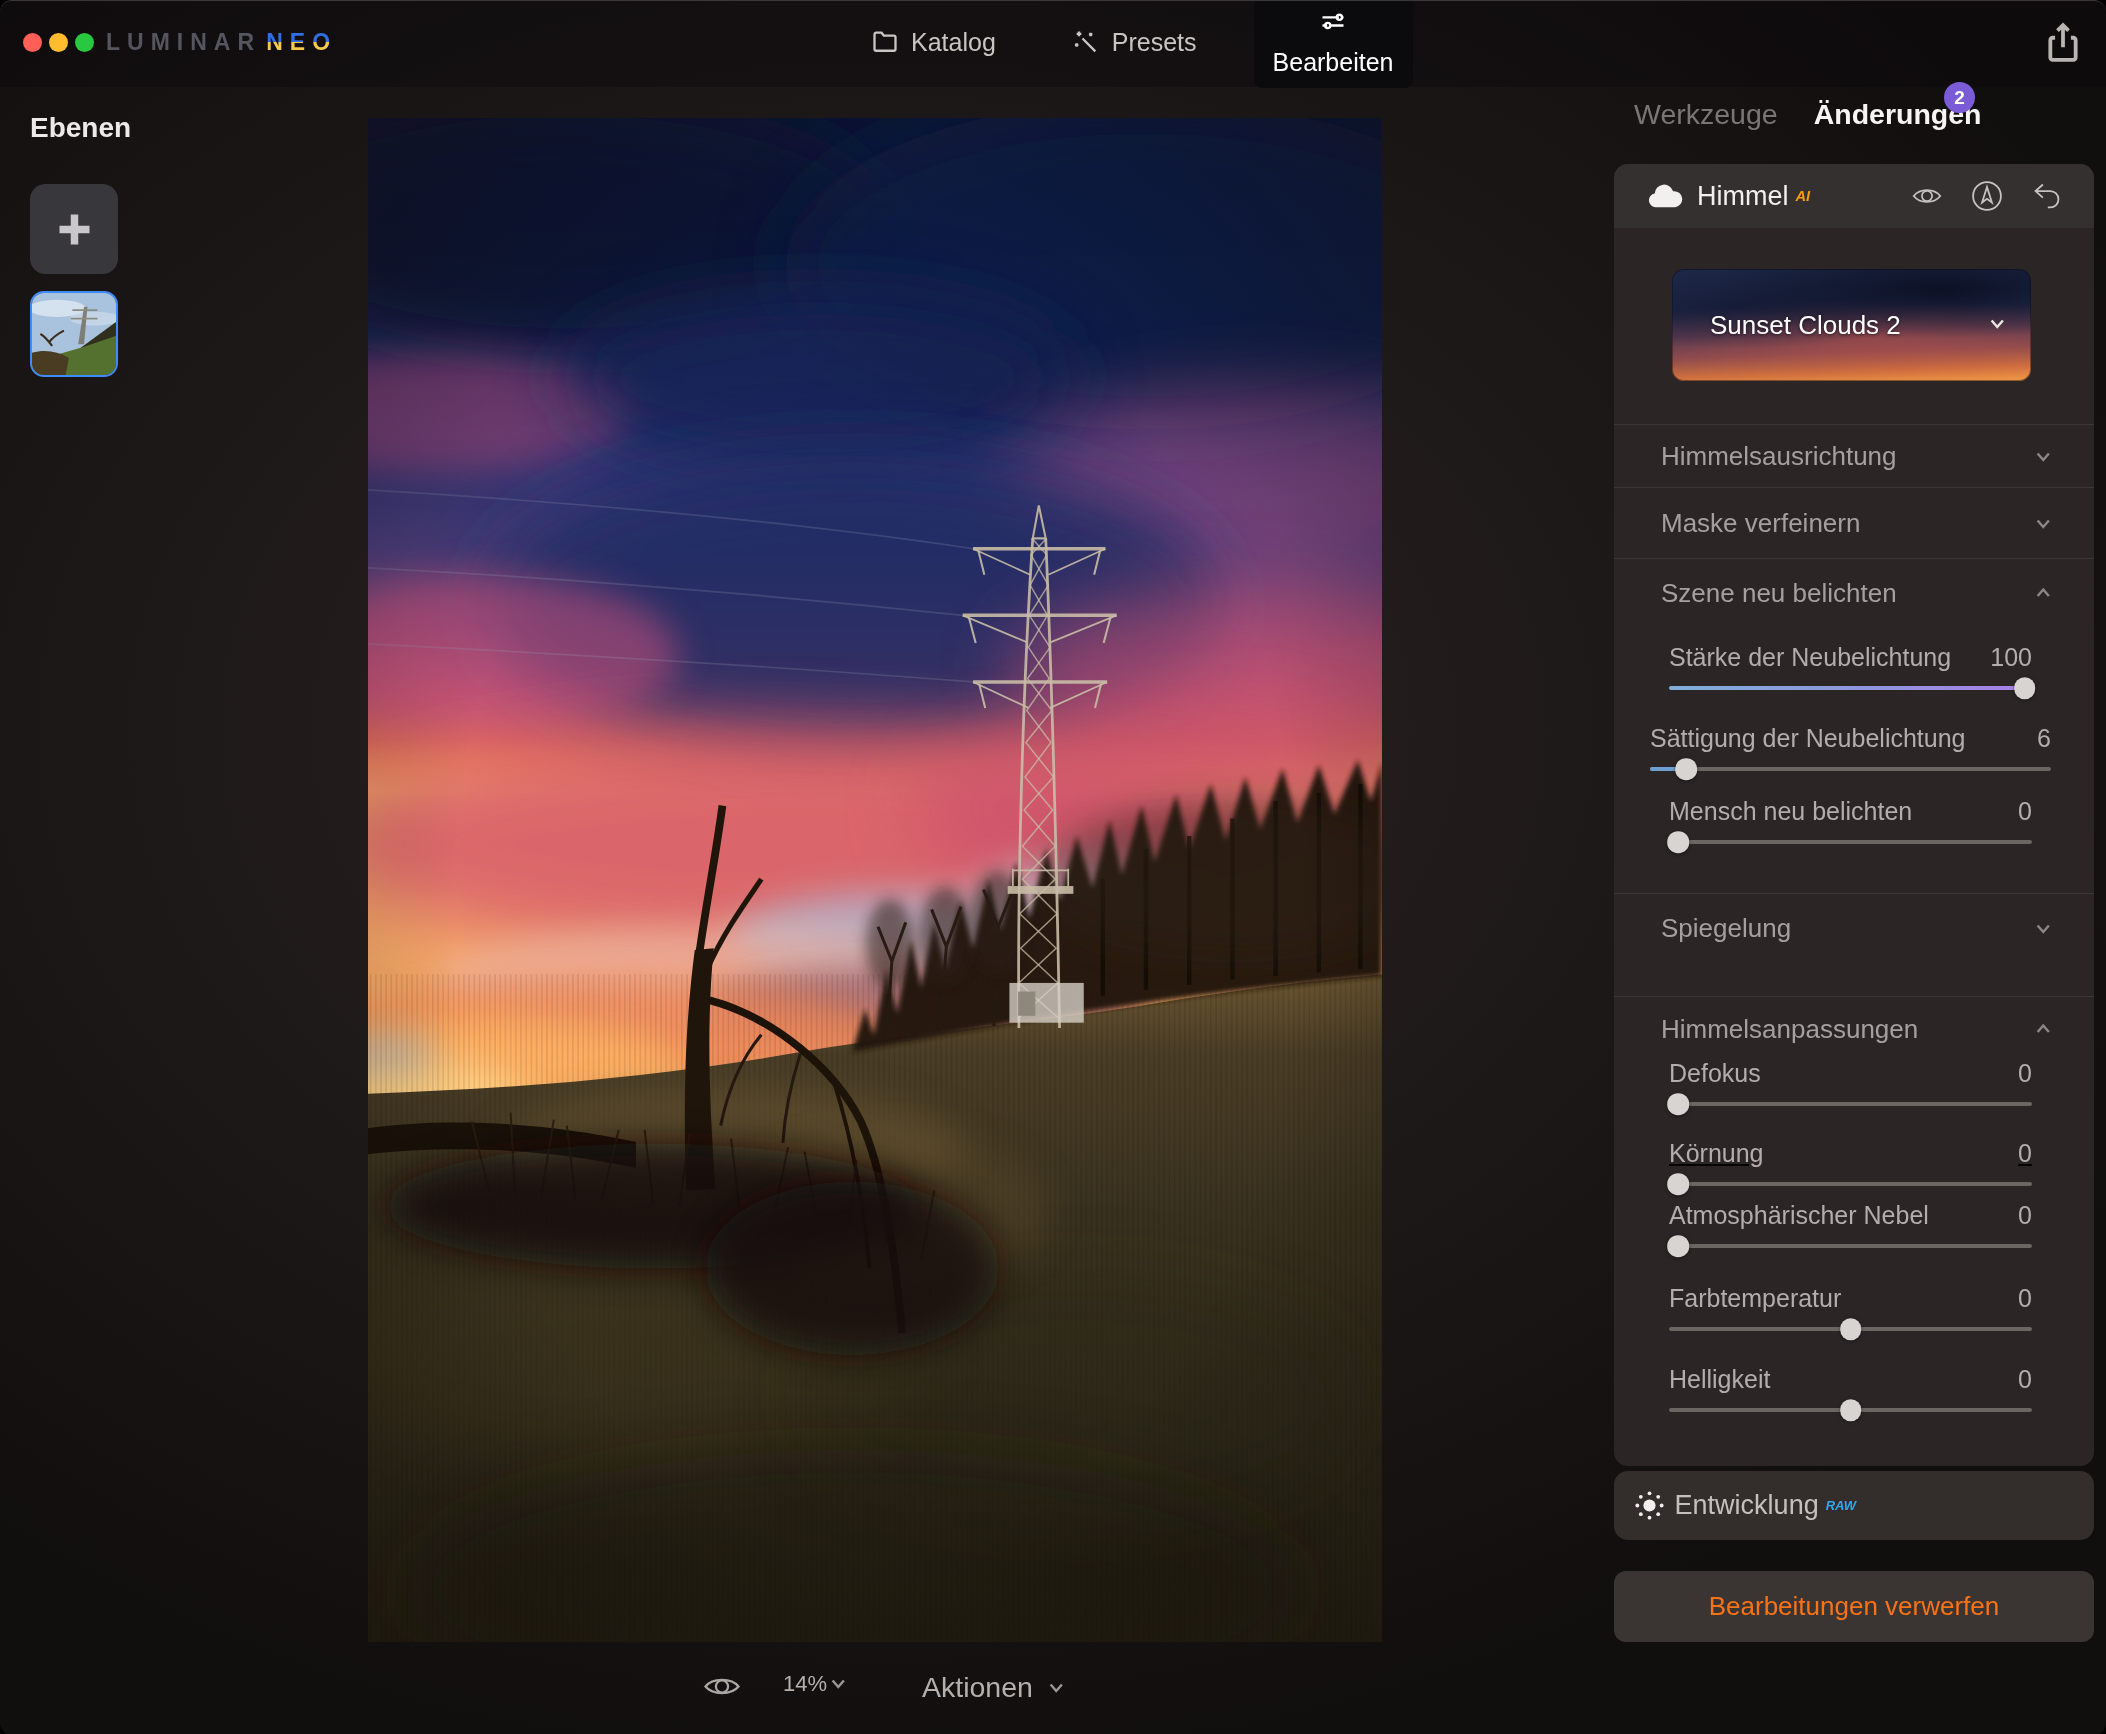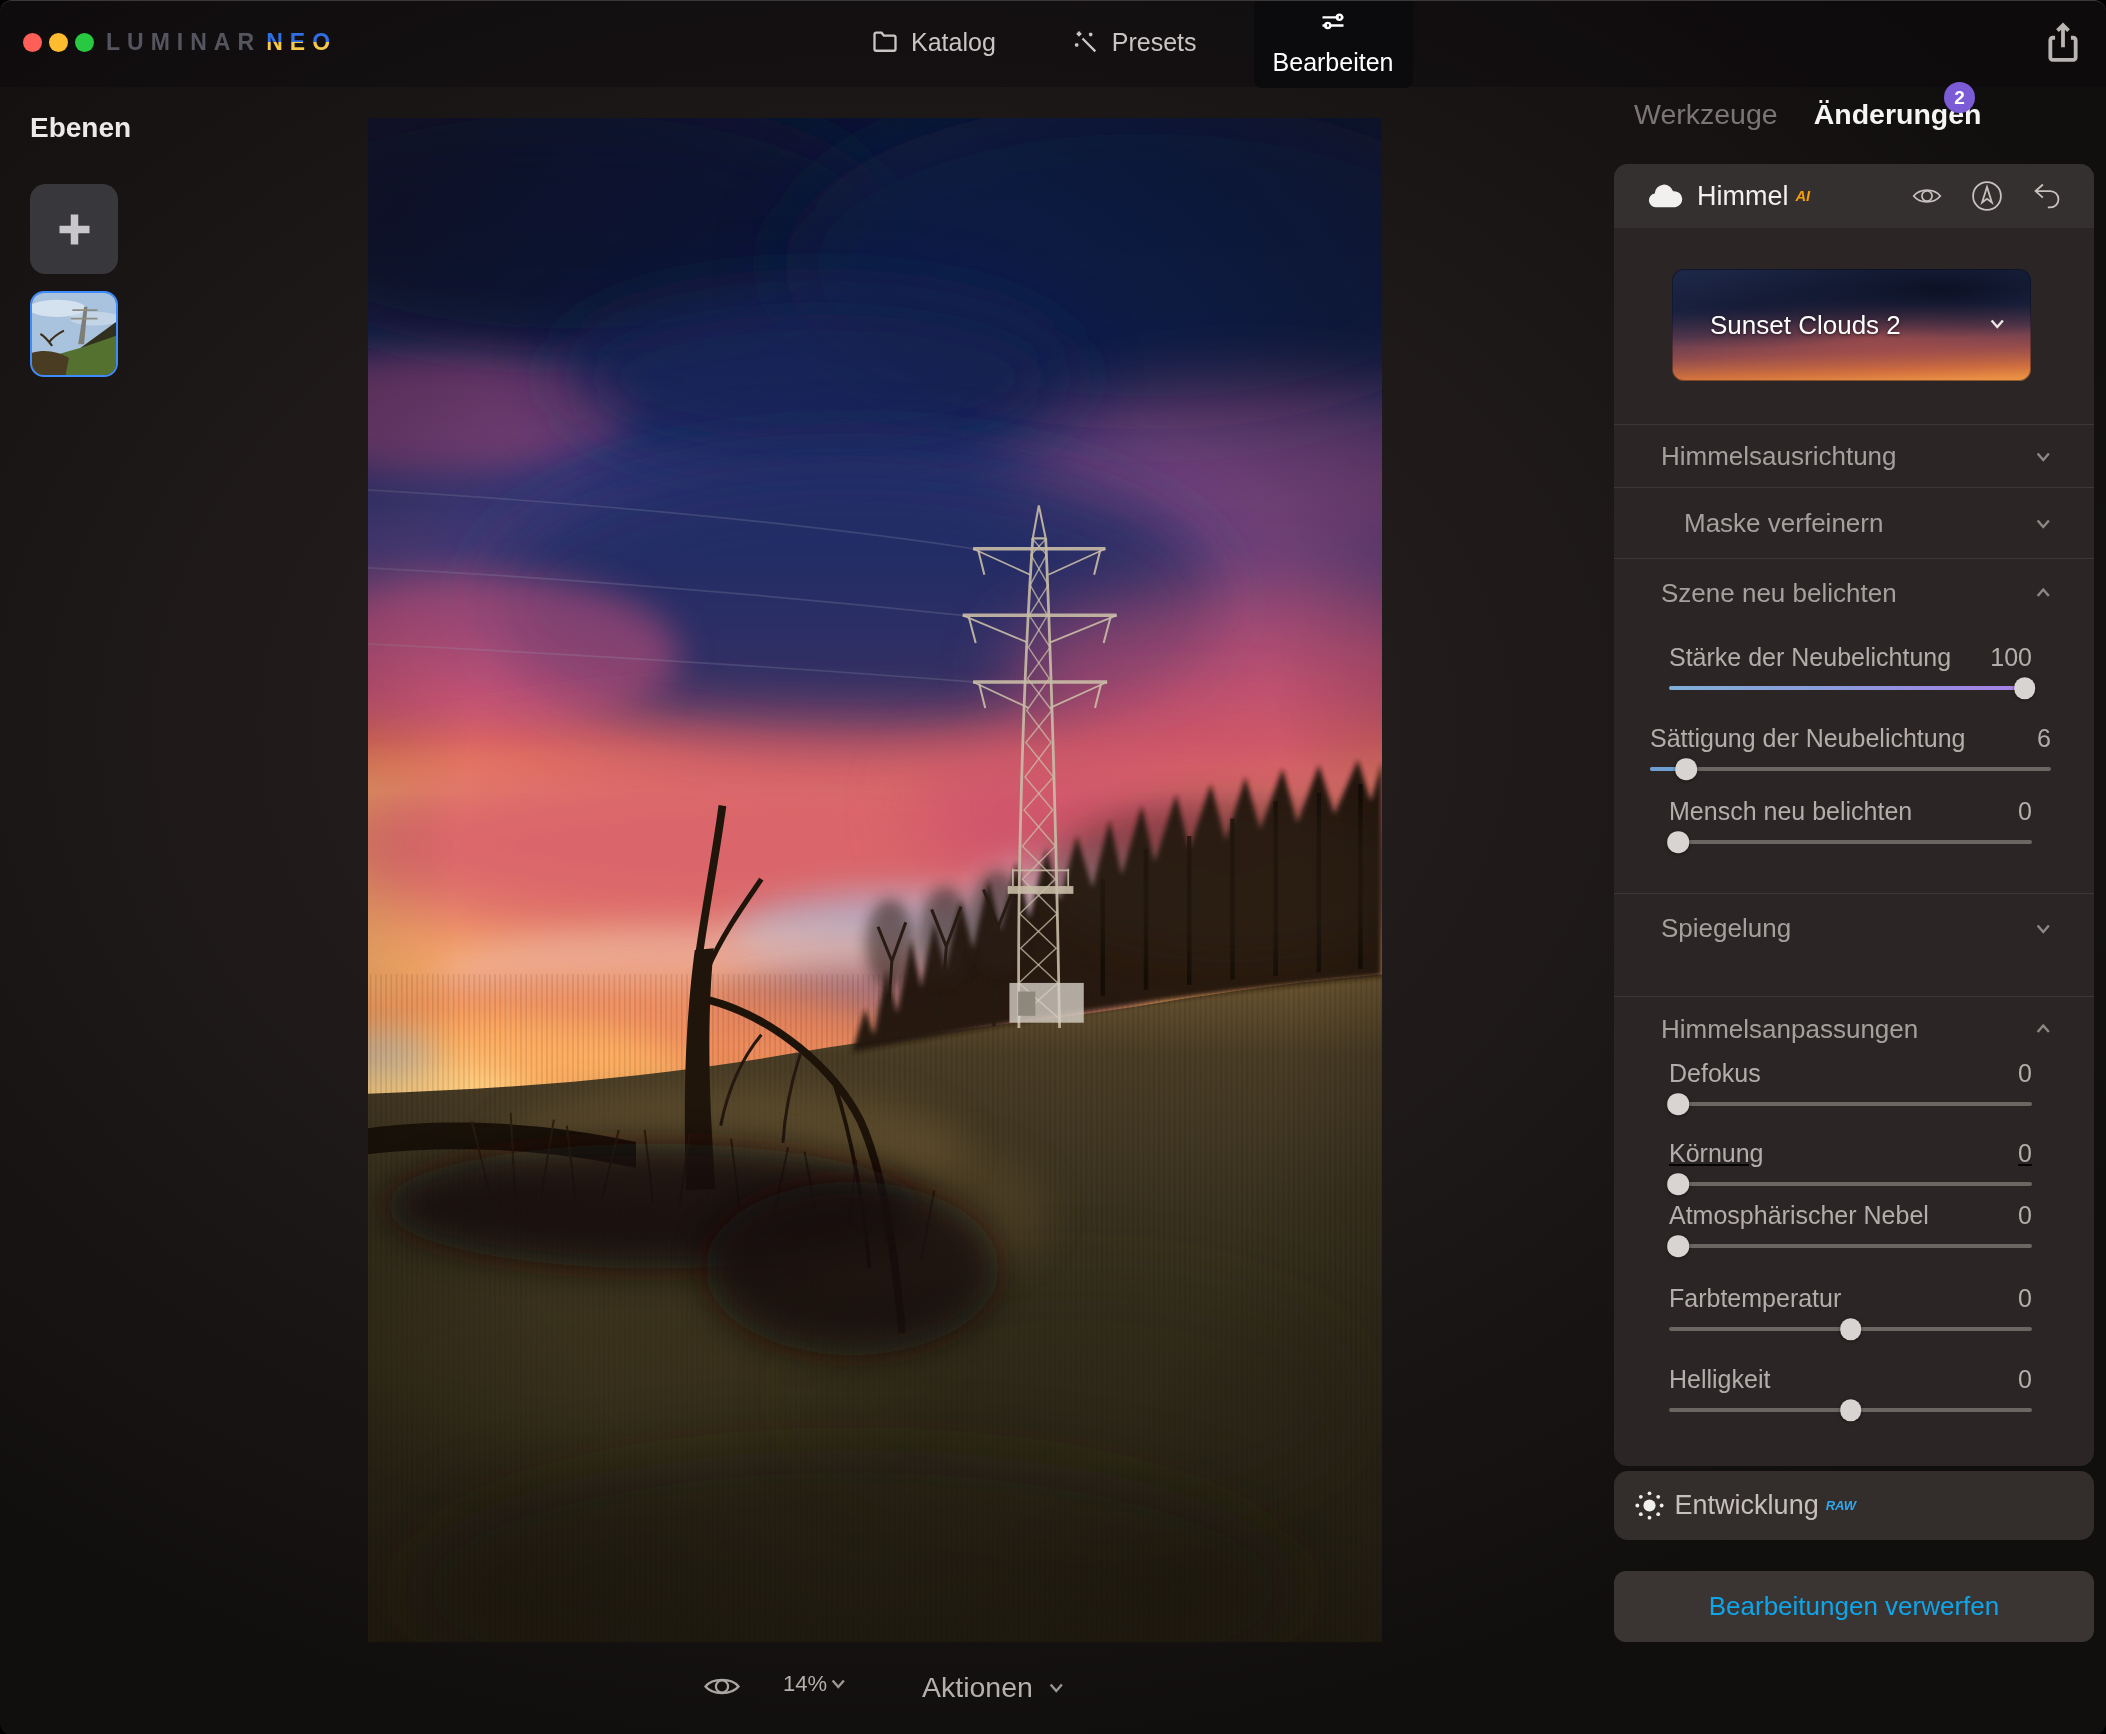--- a/index.html
+++ b/index.html
@@ -75,21 +75,21 @@
   .strack.grad{background:linear-gradient(90deg,#7fb0d8 0%,#8f96dd 55%,#a97fe8 100%);}
   .sfill{position:absolute;left:0;top:0;height:100%;border-radius:2.6px;background:#6f9fd2;}
   .sthumb{position:absolute;top:50%;width:21.6px;height:21.6px;border-radius:50%;background:#d8d4d1;
     transform:translate(-50%,-50%);box-shadow:0 0.9px 3.5px rgba(0,0,0,.5);}
   .dev-card{position:absolute;left:1614px;top:1470px;width:480px;height:69px;border-radius:14px;background:#332e2c;
     display:flex;align-items:center;}
   .dev-card svg{margin-left:19px;width:33px;height:33px;}
   .dev-label{margin-left:8.6px;font-size:27px;color:#c6c0bd;}
   .sup.raw{color:#2ea8f0;font-size:13px;}
   .discard{position:absolute;left:1614px;top:1570px;width:480px;height:71px;border-radius:12px;background:#3a3533;
-    display:flex;align-items:center;justify-content:center;font-size:26px;color:#0ea5e9;}
+    display:flex;align-items:center;justify-content:center;font-size:26px;color:#f97316;}
 </style>
 </head>
 <body>
 
 <div class="app">
 
   <div class="topbar">
     <div class="tl red"></div>
     <div class="tl yellow"></div>
     <div class="tl green"></div>
@@ -341,21 +341,21 @@
           <path d="M6 9 l6 7 6-7"></path>
         </svg>
     </div>
 
     <div class="sec" style="top:260px;height:63px;">
       <span class="sec-label">Himmelsausrichtung</span>
       <svg class="chev" viewBox="0 0 24 24">
           <path d="M6 9 l6 7 6-7"></path>
         </svg>
     </div>
-    <div class="sec" style="top:323px;height:71px;padding-left:23px;">
+    <div class="sec" style="top:323px;height:71px;">
       <span class="sec-label">Maske verfeinern</span>
       <svg class="chev" viewBox="0 0 24 24">
           <path d="M6 9 l6 7 6-7"></path>
         </svg>
     </div>
     <div class="sec" style="top:394px;height:69px;">
       <span class="sec-label">Szene neu belichten</span>
       <svg class="chev" viewBox="0 0 24 24">
           <path d="M6 15 l6-7 6 7"></path>
         </svg>

